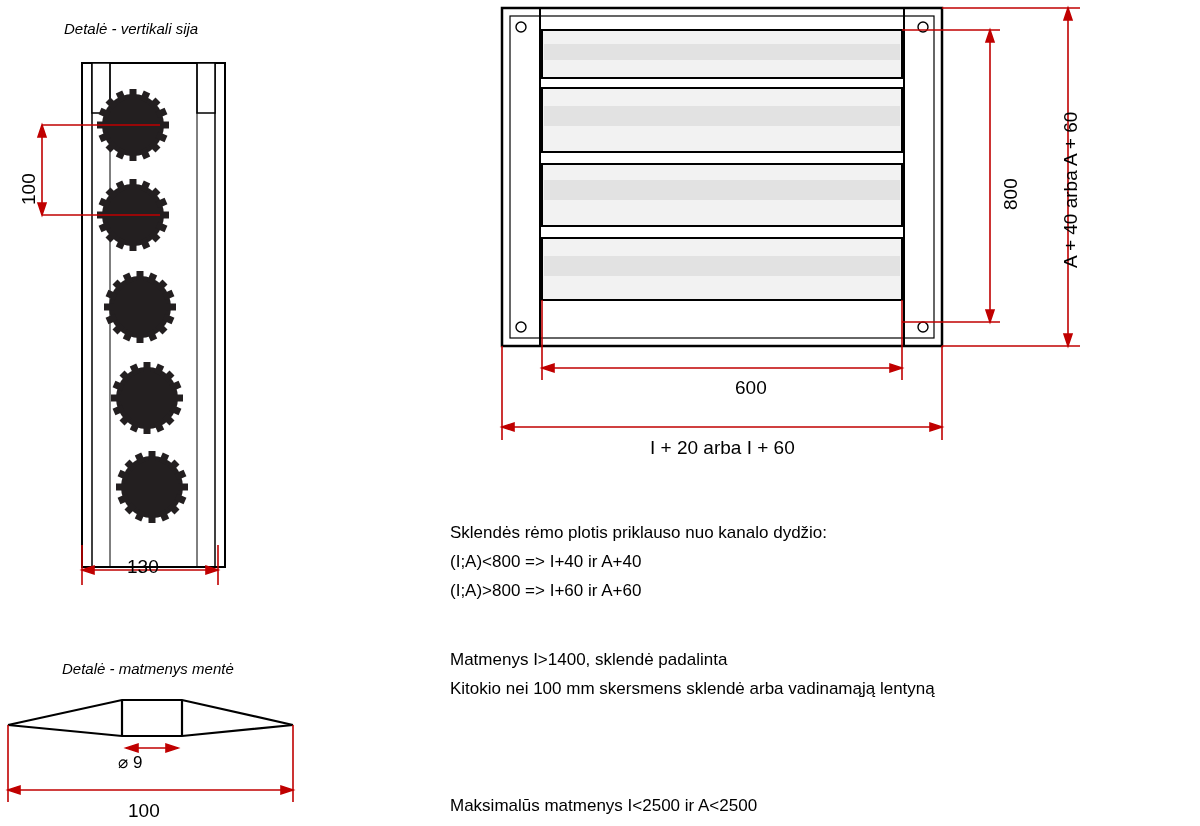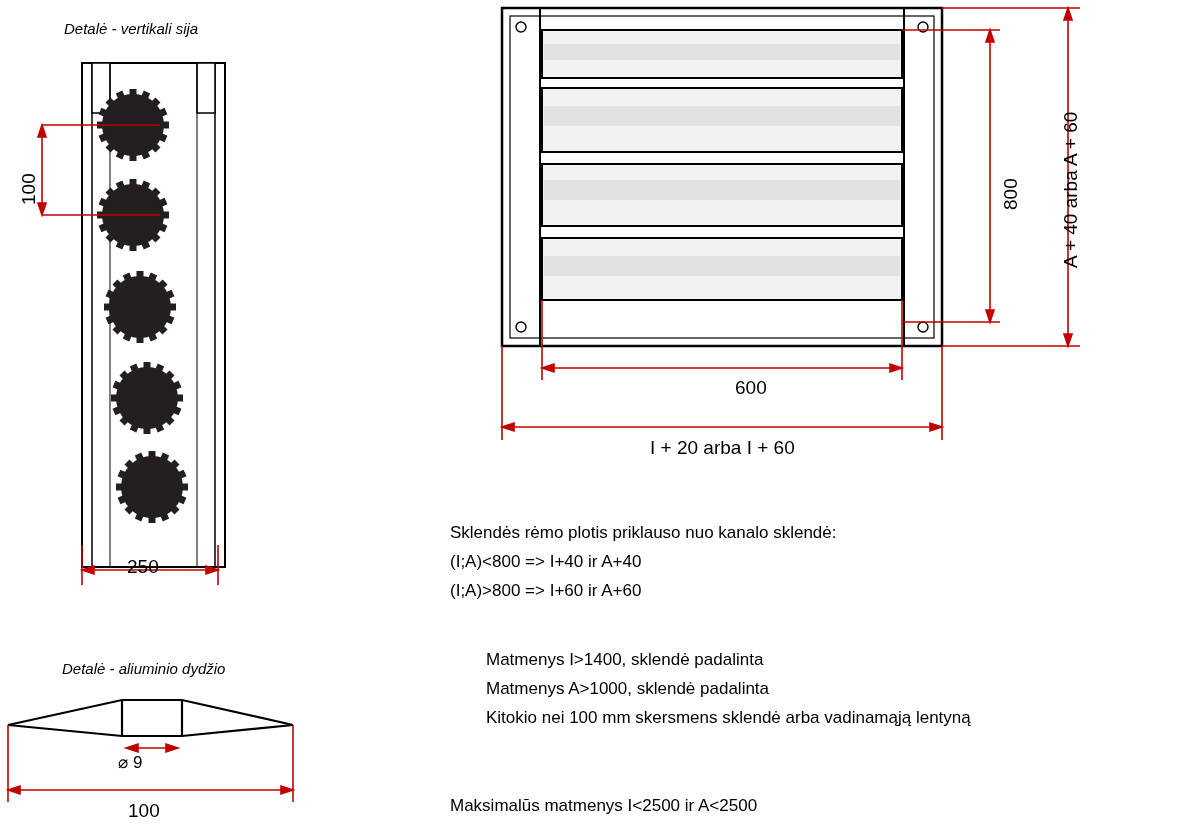--- a/index.html
+++ b/index.html
@@ -184,23 +184,23 @@
       <line x1="198" y1="500" x2="198" y2="540"></line>
       <line x1="62" y1="525" x2="198" y2="525"></line>
       <polygon points="62,525 74,521 74,529"></polygon>
       <polygon points="198,525 186,521 186,529"></polygon>
     </g>
   </svg>
 </div>
 
 <div class="abs dimtext rot90" style="left:18px; top:205px;">100</div>
 
-<div class="abs dimtext" style="left:127px; top:556px;">250</div>
-
-<div class="abs cap" style="left:62px; top:660px;">Detalė - aliuminio dydžio</div>
+<div class="abs dimtext" style="left:127px; top:556px;">130</div>
+
+<div class="abs cap" style="left:62px; top:660px;">Detalė - matmenys mentė</div>
 
 <div class="abs" style="left:0px; top:690px;">
   <svg width="300" height="130" viewBox="0 0 300 130">
 
     <g stroke="#000000" stroke-width="2.2" fill="none">
       <path d="M 8,35 L 122,10 L 182,10 L 293,35"></path>
       <path d="M 8,35 L 122,46 L 182,46 L 293,35"></path>
       <line x1="122" y1="10" x2="122" y2="46"></line>
       <line x1="182" y1="10" x2="182" y2="46"></line>
     </g>
@@ -296,26 +296,25 @@
 
 <div class="abs dimtext rot90" style="left:1000px; top:210px;">800</div>
 
 <div class="abs dimtext rot90" style="left:1060px; top:268px;">A + 40 arba A + 60</div>
 
 <div class="abs dimtext" style="left:712px; top:377px;margin-left:23px;">600</div>
 
 <div class="abs dimtext" style="left:650px; top:437px;">I + 20 arba I + 60</div>
 
 <div class="abs" style="left:450px; top:518px;">
-  <div class="notes-line">Sklendės rėmo plotis priklauso nuo kanalo sklendė:</div>
+  <div class="notes-line">Sklendės rėmo plotis priklauso nuo kanalo dydžio:</div>
   <div class="notes-line">(I;A)&lt;800 =&gt; I+40 ir A+40</div>
   <div class="notes-line">(I;A)&gt;800 =&gt; I+60 ir A+60</div>
 </div>
 
-<div class="abs" style="left:450px; top:645px;margin-left:36px;">
+<div class="abs" style="left:450px; top:645px;">
   <div class="notes-line">Matmenys I&gt;1400, sklendė padalinta</div>
-  <div class="notes-line">Matmenys A&gt;1000, sklendė padalinta</div>
   <div class="notes-line">Kitokio nei 100 mm skersmens sklendė arba vadinamąją lentyną</div>
 </div>
 
 <div class="abs" style="left:450px; top:791px;">
   <div class="notes-line">Maksimalūs matmenys I&lt;2500 ir A&lt;2500</div>
 </div>
 
 </body></html>

